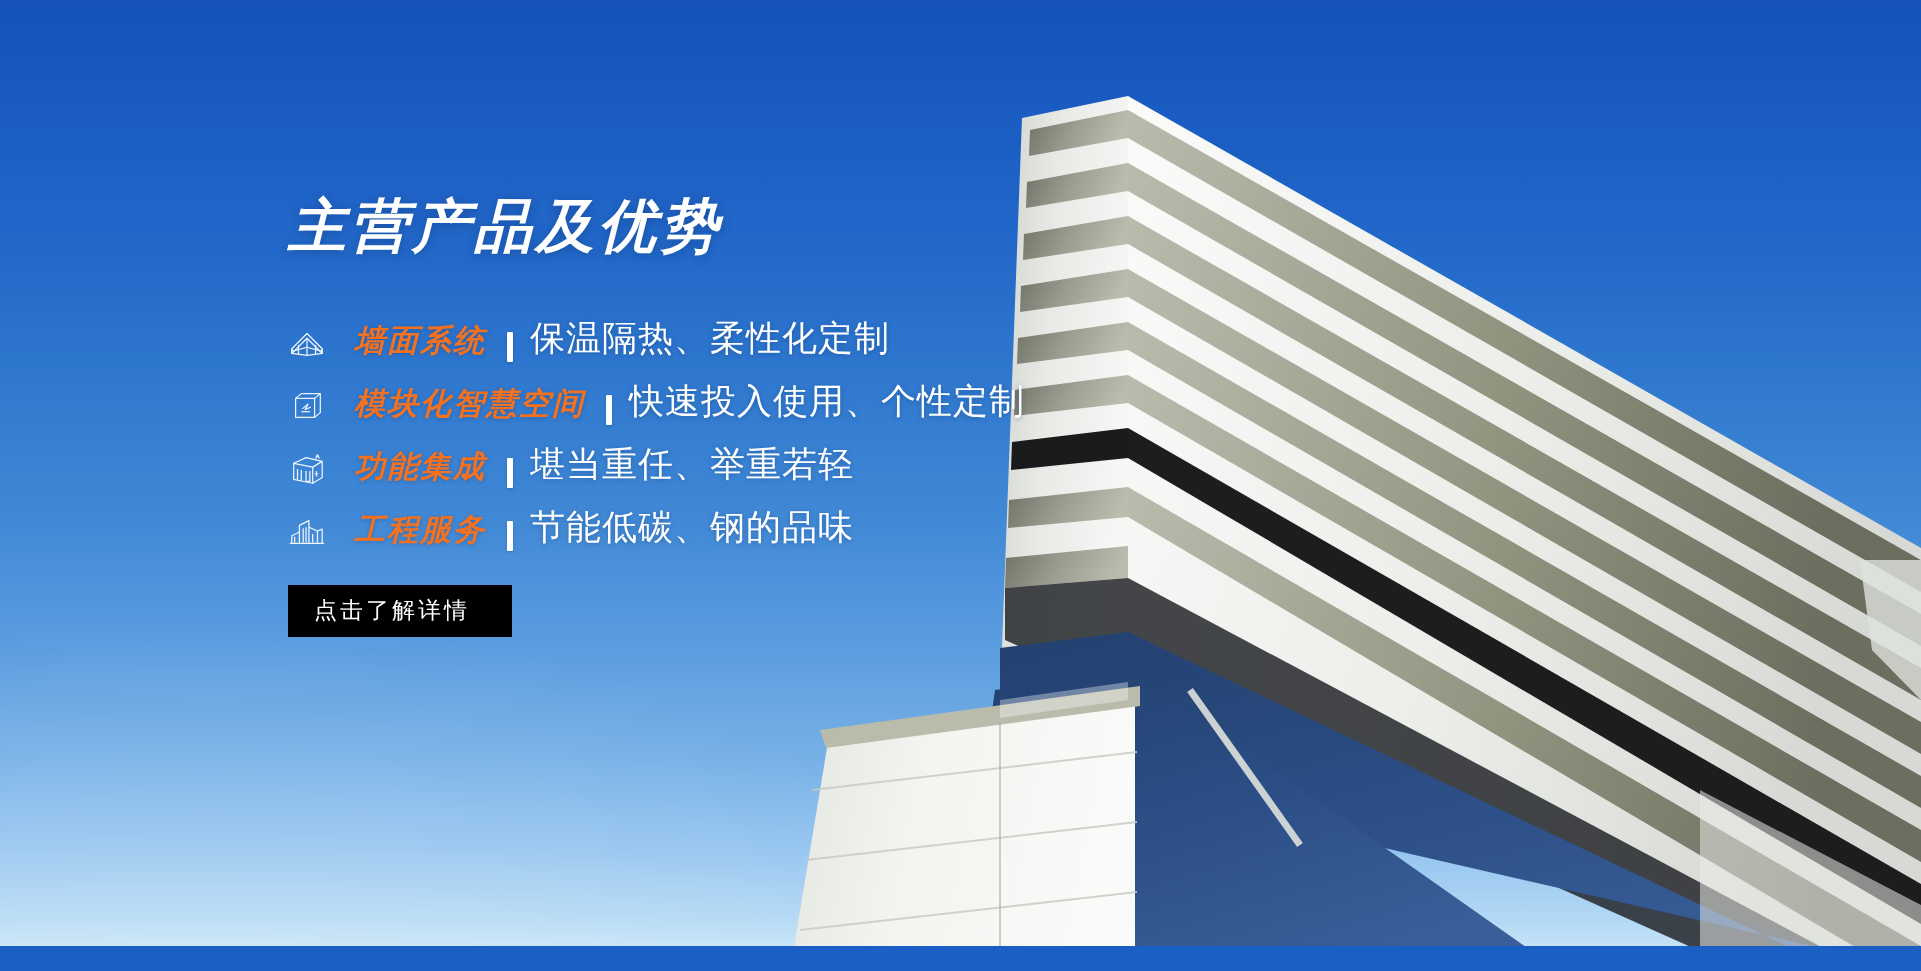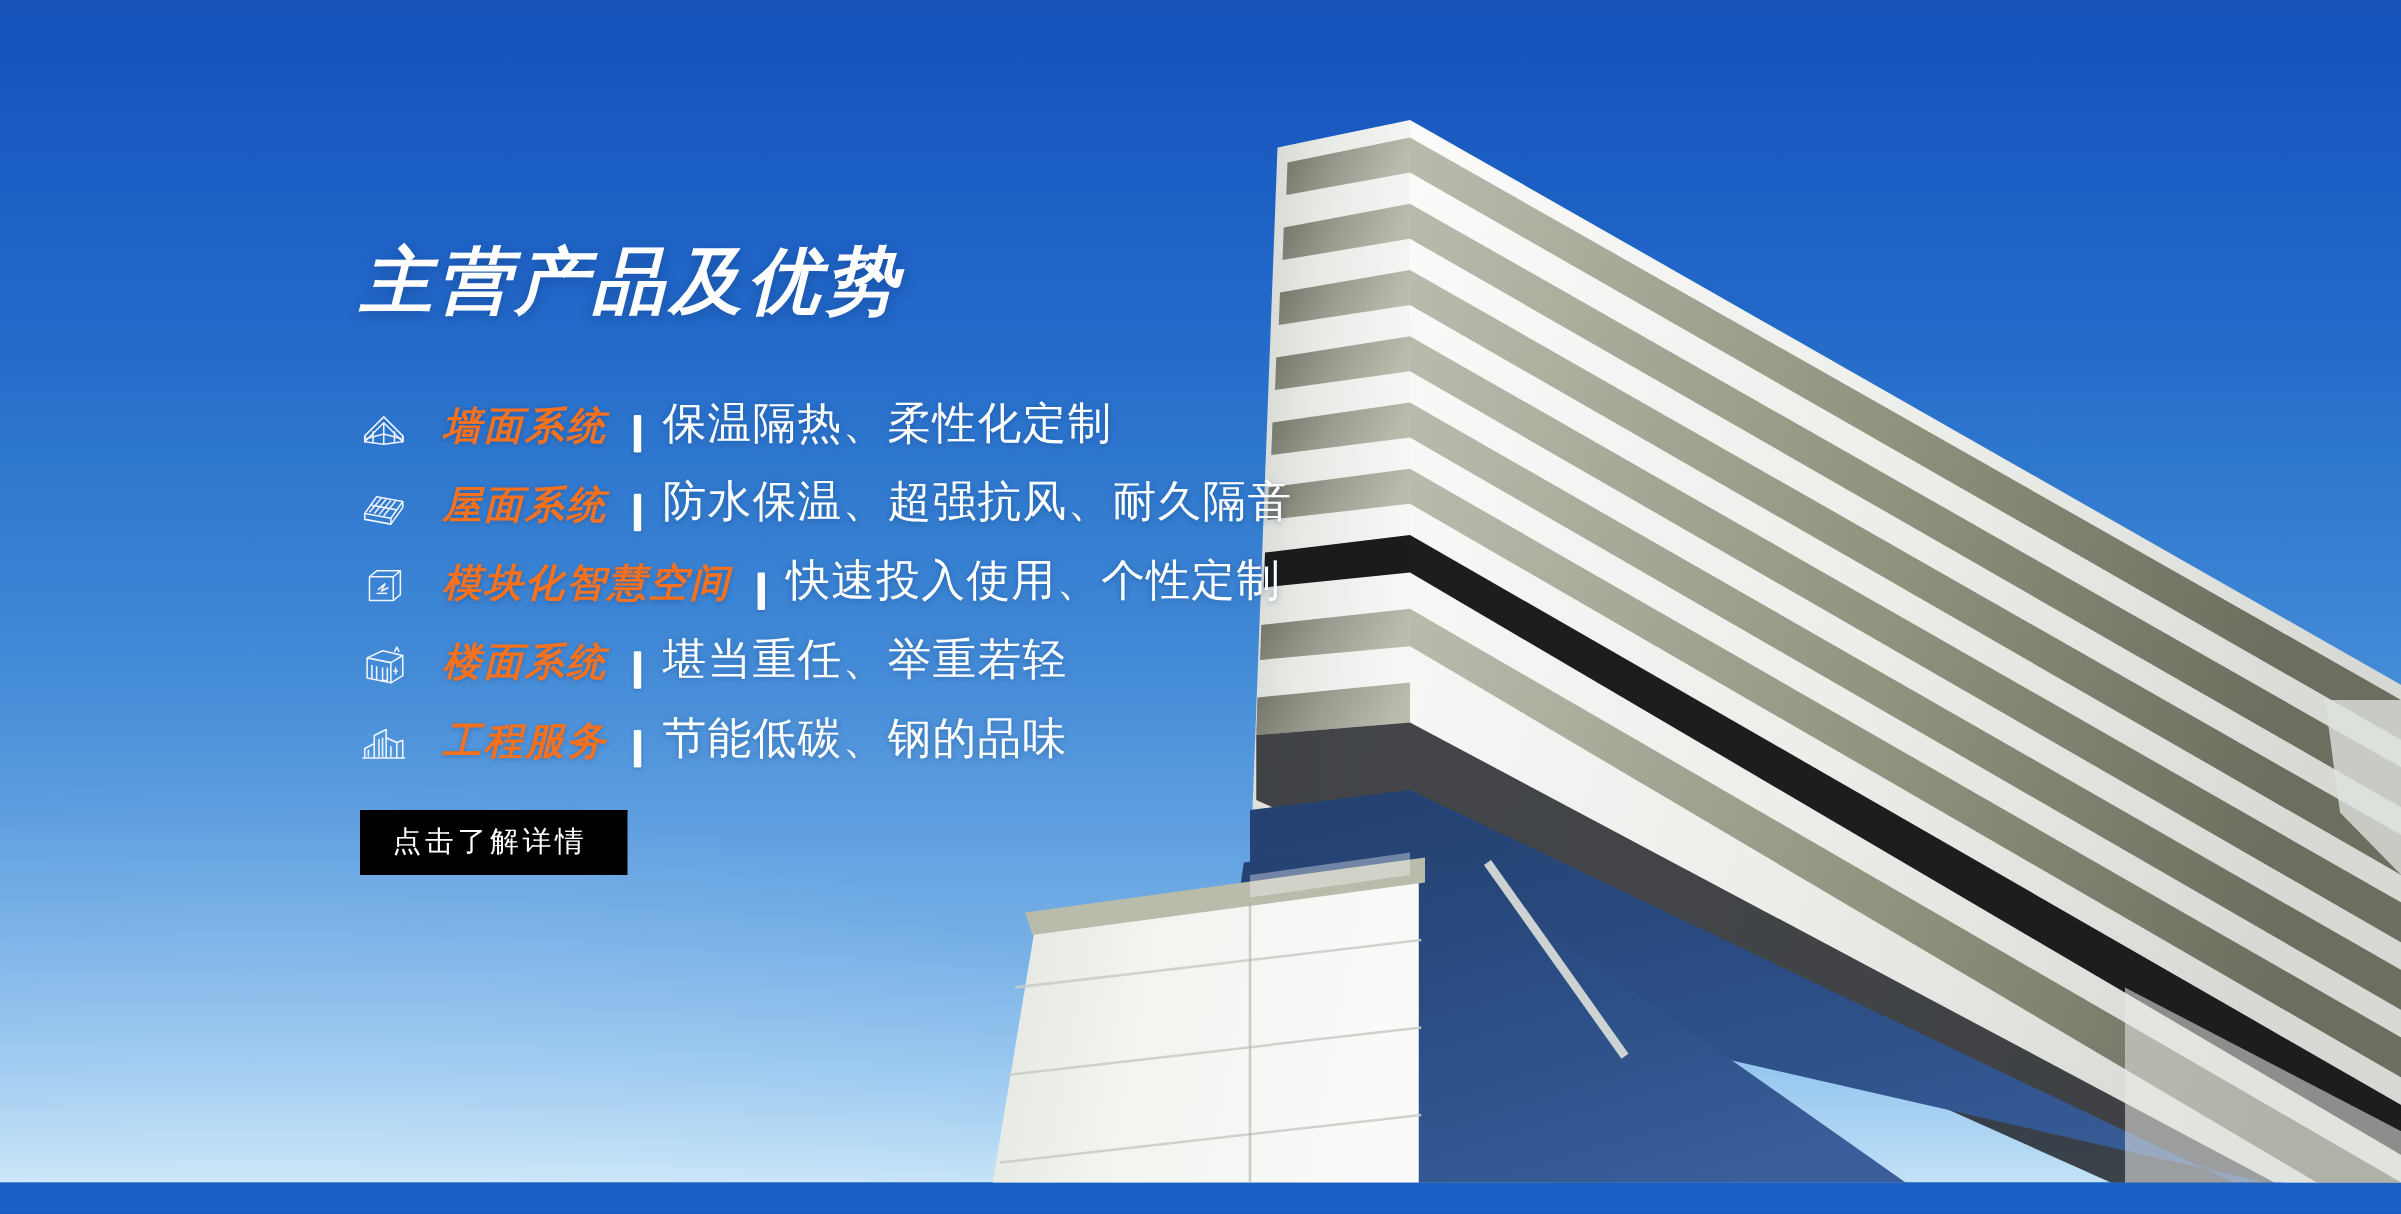--- a/index.html
+++ b/index.html
@@ -111,21 +111,21 @@
   }
 
   .cta {
     display:inline-block;
     margin-top:34px;
     margin-left:0;
     background:#000000;
     color:#ffffff;
     font-size:23px;
     letter-spacing:3px;
-    padding:14px 32px 15px 26px;
+    padding:14px 42px 15px 26px;
     line-height:1;
     cursor:pointer;
     user-select:none;
     white-space:nowrap;
   }
 </style>
 </head>
 <body>
 
 <div class="banner">
@@ -240,34 +240,20 @@
             <path d="M20 15 L20 33"></path>
             <path d="M11 22 L11 32 M29 22 L29 32"></path>
             <path d="M5 28.5 L20 24.5 L35 28.5"></path>
           </svg>
         </span>
         <span class="feature-name">墙面系统</span>
         <span class="sep"></span>
         <span class="feature-desc">保温隔热、柔性化定制</span>
       </div>
 
-      <div class="feature-row">
-        <span class="icon-cell">
-          <svg viewBox="0 0 40 40" fill="none" stroke="#ffffff" stroke-width="1.3" stroke-linejoin="round">
-            <path d="M14 11 L36 15 L26 29 L4 25 Z"></path>
-            <path d="M4 25 L4 30 L26 34 L26 29"></path>
-            <path d="M26 34 L36 20 L36 15"></path>
-            <path d="M18 12 L8 24 M22 13 L12 25 M26 14 L16 26 M30 14.5 L20 27"></path>
-            <path d="M9 18 L31 22"></path>
-          </svg>
-        </span>
-        <span class="feature-name">屋面系统</span>
-        <span class="sep"></span>
-        <span class="feature-desc">防水保温、超强抗风、耐久隔音</span>
-      </div>
 
 
 
       <div class="feature-row">
         <span class="icon-cell">
           <svg viewBox="0 0 40 40" fill="none" stroke="#ffffff" stroke-width="1.3" stroke-linejoin="round">
             <path d="M8 12 L8 32 L28 32 L28 12 Z"></path>
             <path d="M8 12 L14 7 L34 7 L28 12"></path>
             <path d="M34 7 L34 27 L28 32"></path>
             <path d="M15 23 L21 18 L18 24 L24 21"></path>
@@ -284,21 +270,21 @@
           <svg viewBox="0 0 40 40" fill="none" stroke="#ffffff" stroke-width="1.3" stroke-linejoin="round">
             <path d="M6 14 L6 31 L26 35 L26 18 Z"></path>
             <path d="M6 14 L19 8 L36 12 L26 18"></path>
             <path d="M36 12 L36 29 L26 35"></path>
             <path d="M10 20 L10 31 M14 21 L14 32"></path>
             <path d="M19 22 L19 33 L23 33 L23 22"></path>
             <path d="M29 9 L31 5 L33 9"></path>
             <path d="M30 22 L30 28 M28 25 L32 25"></path>
           </svg>
         </span>
-        <span class="feature-name">楼面系统</span>
+        <span class="feature-name">功能集成</span>
         <span class="sep"></span>
         <span class="feature-desc">堪当重任、举重若轻</span>
       </div>
 
       <div class="feature-row">
         <span class="icon-cell">
           <svg viewBox="0 0 40 40" fill="none" stroke="#ffffff" stroke-width="1.3" stroke-linejoin="round">
             <path d="M4 32 L4 24 L12 20 L12 32"></path>
             <path d="M12 20 L12 13 L22 8 L22 32"></path>
             <path d="M22 15 L31 19 L31 32"></path>

